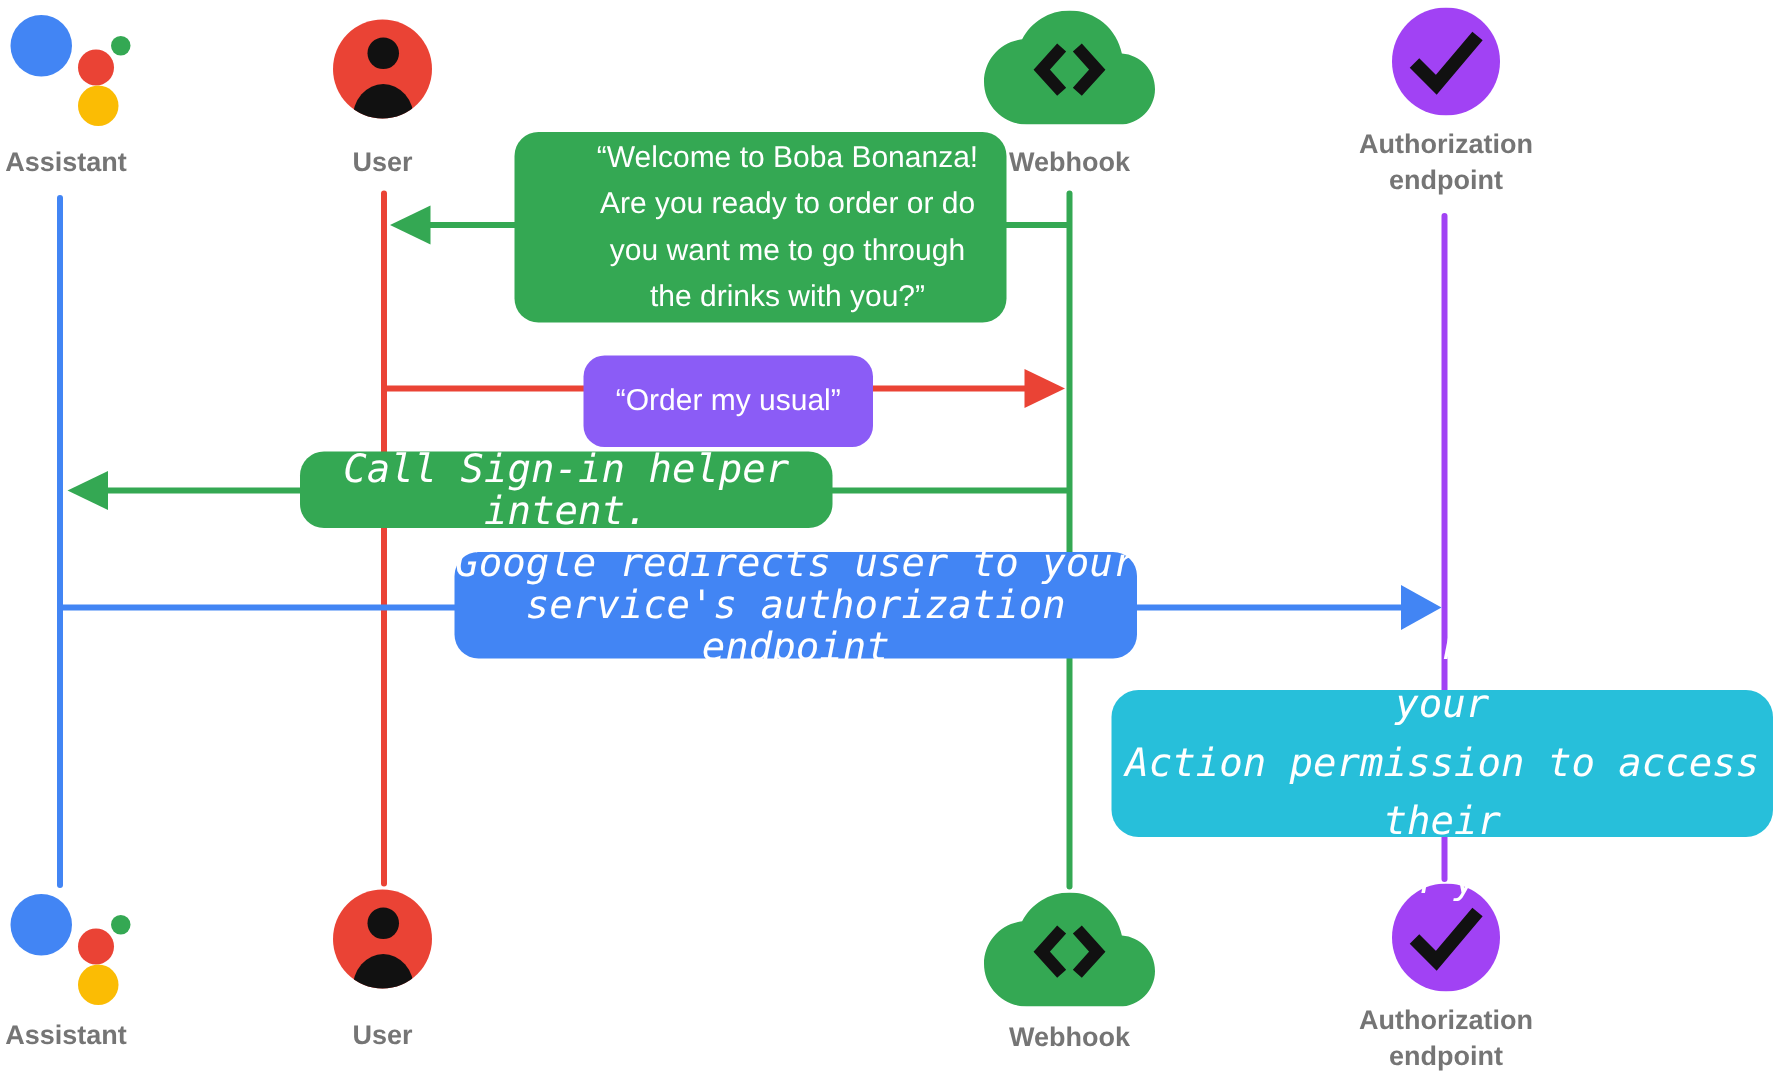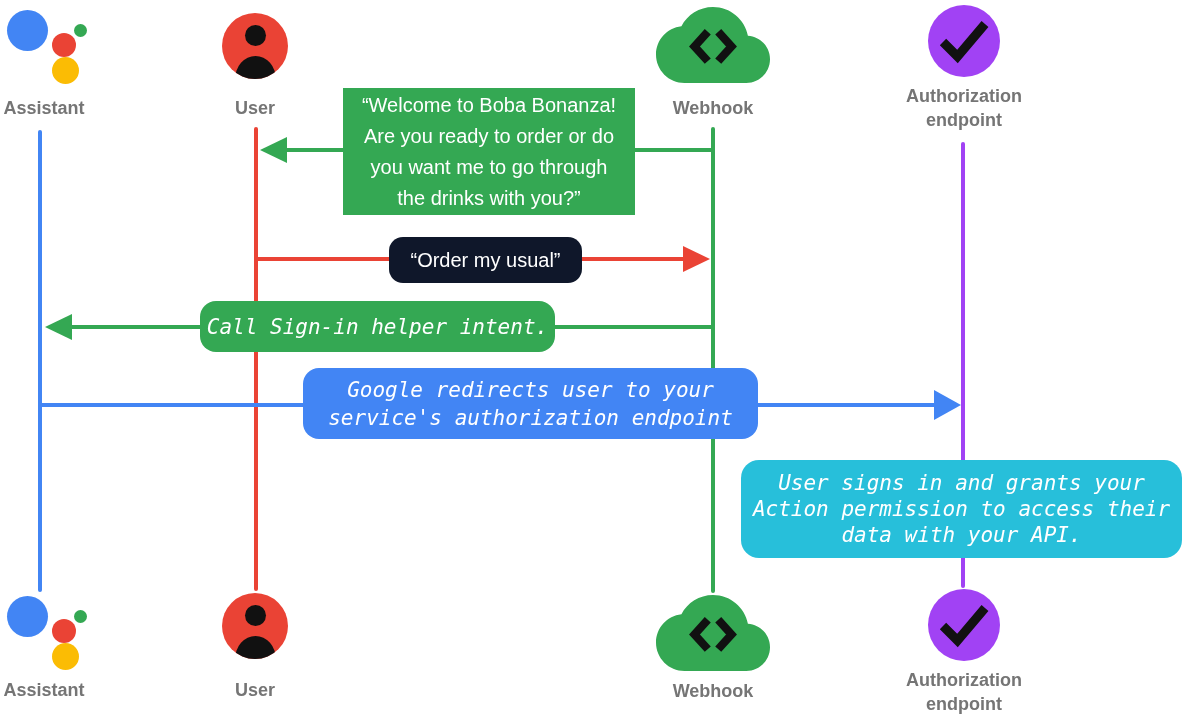--- a/index.html
+++ b/index.html
@@ -22,26 +22,26 @@
   .blue{background:#4285f4;}
   .head-left-green{border-top:13px solid transparent;border-bottom:13px solid transparent;border-right:27px solid #34a853;}
   .head-right-red{border-top:13px solid transparent;border-bottom:13px solid transparent;border-left:27px solid #ea4335;}
   .head-right-blue{border-top:15px solid transparent;border-bottom:15px solid transparent;border-left:27px solid #4285f4;}
   
   .bubble{
     position:absolute;display:flex;align-items:center;justify-content:center;
     color:#ffffff;text-align:center;white-space:pre-line;z-index:5;
   }
   .bubble-sans{font-family:"Liberation Sans",sans-serif;font-size:20px;line-height:31px;}
-  .bubble-mono{font-family:"DejaVu Sans Mono",monospace;font-style:italic;font-size:21px;line-height:28px;}
-  .b-welcome{left:343px;top:88px;width:292px;height:127px;background:#34a853;border-radius:0;}
-  .b-order{left:389px;top:237px;width:193px;height:46px;background:#0f172a;border-radius:14px;}
+  .bubble-mono{font-family:"DejaVu Sans Mono",monospace;font-style:italic;font-size:26px;line-height:28px;}
+  .b-welcome{left:343px;top:88px;width:292px;height:127px;background:#34a853;border-radius:16px;padding-left:36px;}
+  .b-order{left:389px;top:237px;width:193px;height:61px;background:#8b5cf6;border-radius:14px;}
   .b-signin{left:200px;top:301px;width:355px;height:51px;background:#34a853;border-radius:16px;}
   .b-redirect{left:303px;top:368px;width:455px;height:71px;background:#4285f4;border-radius:16px;}
-  .b-grant{left:741px;top:460px;width:441px;height:98px;background:#27bfda;border-radius:18px;line-height:26px;}
+  .b-grant{left:741px;top:460px;width:441px;height:98px;background:#27bfda;border-radius:18px;line-height:39px;}
   
   .actor-label{
     position:absolute;width:100px;text-align:center;color:#757575;
     font-size:18px;font-weight:700;line-height:24px;white-space:pre-line;
   }
   .w160{width:160px;}
   
   .asst{position:absolute;width:90px;height:80px;}
   .dot{position:absolute;border-radius:50%;}
   .a-blue{left:4px;top:2px;width:41px;height:41px;background:#4285f4;}

